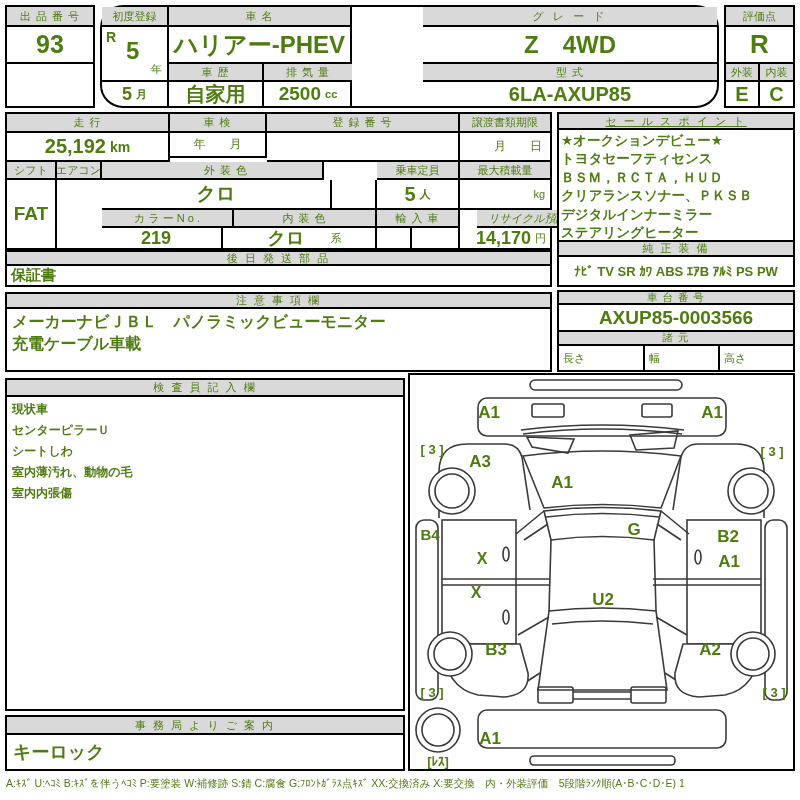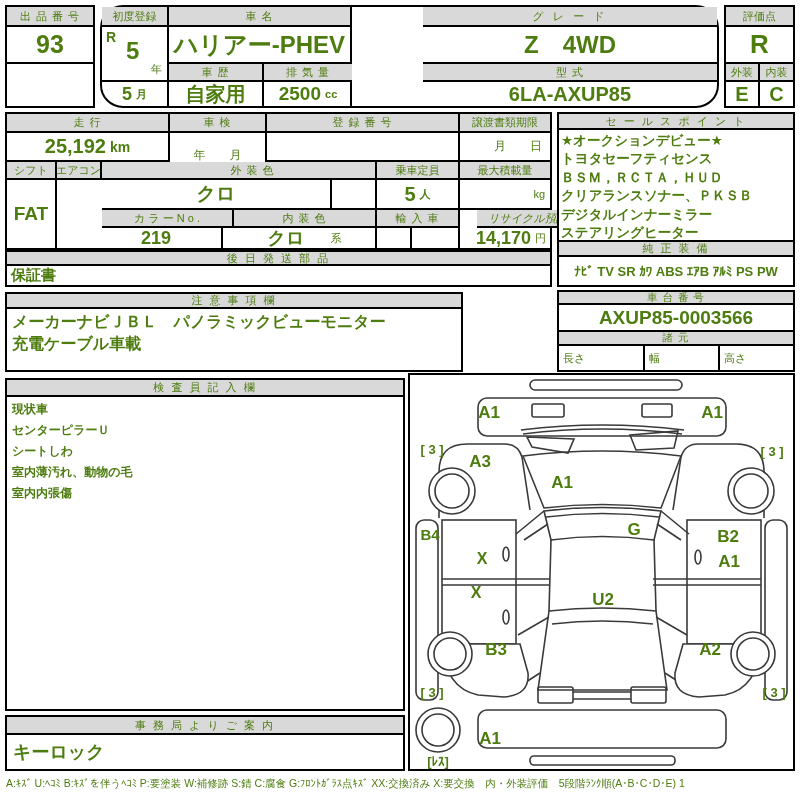--- a/index.html
+++ b/index.html
@@ -76,29 +76,29 @@
   <div class="box" style="left:5px;top:112px;width:547px;height:138px;">
     <div class="hdr abs bb br" style="left:0;top:0;width:163px;height:19px;">走 行</div>
     <div class="hdr abs bb br" style="left:163px;top:0;width:97px;height:19px;">車 検</div>
     <div class="hdr abs bb br" style="left:260px;top:0;width:193px;height:19px;">登 録 番 号</div>
     <div class="hdr abs bb" style="left:453px;top:0;width:90px;height:19px;letter-spacing:0;">譲渡書類期限</div>
 
     <div class="val abs bb br" style="left:0;top:19px;width:163px;height:29px;font-size:20px;">
       <span>25,192</span>
       <span class="unit" style="font-size:14px;">km</span>
     </div>
-    <div class="val abs bb br" style="left:163px;top:19px;width:97px;height:46px;font-size:12px;font-weight:normal;">年　　月</div>
+    <div class="val abs bb br" style="left:163px;top:19px;width:97px;height:25px;font-size:12px;font-weight:normal;">年　　月</div>
     <div class="val abs bb br" style="left:260px;top:19px;width:193px;height:29px;"></div>
     <div class="val abs bb" style="left:453px;top:19px;width:90px;height:29px;font-size:12px;font-weight:normal;justify-content:flex-end;padding-right:8px;">月　　日</div>
 
     <div class="hdr abs bb br" style="left:0;top:48px;width:50px;height:18px;letter-spacing:0;">シフト</div>
     <div class="hdr abs bb br" style="left:50px;top:48px;width:45px;height:18px;letter-spacing:0;">エアコン</div>
     <div class="val abs br" style="left:0;top:66px;width:50px;height:68px;font-size:19px;">FAT</div>
 
-    <div class="hdr abs bb br" style="left:95px;top:48px;width:275px;height:18px;padding-left:28px;">外 装 色</div>
+    <div class="hdr abs bb br" style="left:95px;top:48px;width:222px;height:18px;padding-left:28px;">外 装 色</div>
     <div class="hdr abs bb br" style="left:370px;top:48px;width:83px;height:18px;letter-spacing:0;">乗車定員</div>
     <div class="hdr abs bb" style="left:453px;top:48px;width:90px;height:18px;letter-spacing:0;">最大積載量</div>
 
     <div class="val abs bb br" style="left:95px;top:66px;width:230px;height:30px;font-size:19px;">クロ</div>
     <div class="abs bb br" style="left:325px;top:66px;width:45px;height:30px;"></div>
     <div class="val abs bb br" style="left:370px;top:66px;width:83px;height:30px;font-size:20px;">
       <span>5</span>
       <span class="unit">人</span>
     </div>
     <div class="val abs bb" style="left:453px;top:66px;width:90px;height:30px;font-size:11px;font-weight:normal;justify-content:flex-end;padding-right:5px;">kg</div>
@@ -120,32 +120,32 @@
       <span class="unit" style="font-weight:normal;">円</span>
     </div>
   </div>
 
   <div class="box" style="left:5px;top:250px;width:547px;height:37px;">
     <div class="hdr abs bb" style="left:0;top:0;width:100%;height:14px;letter-spacing:2px;">後 日 発 送 部 品</div>
     <div class="abs" style="left:4px;top:14px;width:99%;height:19px;font-weight:bold;font-size:15px;display:flex;align-items:center;text-align:right;">保証書</div>
   </div>
 
   <div class="box" style="left:557px;top:112px;width:238px;height:175px;">
-    <div class="hdr abs bb" style="left:0;top:0;width:100%;height:16px;letter-spacing:2px;">セ ー ル ス ポ イ ン ト</div>
+    <div class="hdr abs bb" style="left:0;top:0;width:100%;height:16px;letter-spacing:2px;text-decoration:underline;">セ ー ル ス ポ イ ン ト</div>
     <div class="abs pre" style="left:2px;top:18px;width:230px;height:108px;font-weight:bold;font-size:13.5px;line-height:18.4px;">★オークションデビュー★
 トヨタセーフティセンス
 ＢＳＭ，ＲＣＴＡ，ＨＵＤ
 クリアランスソナー、ＰＫＳＢ
 デジタルインナーミラー
 ステアリングヒーター</div>
     <div class="hdr abs bt bb" style="left:0;top:126px;width:100%;height:17px;letter-spacing:2px;">純 正 装 備</div>
     <div class="val abs" style="left:0;top:143px;width:100%;height:28px;font-size:13px;">ﾅﾋﾞ TV SR ｶﾜ ABS ｴｱB ｱﾙﾐ PS PW</div>
   </div>
 
-  <div class="box" style="left:5px;top:292px;width:458px;height:80px;padding-left:28px;">
+  <div class="box" style="left:5px;top:292px;width:547px;height:80px;padding-left:28px;">
     <div class="hdr abs bb" style="left:0;top:0;width:100%;height:15px;letter-spacing:2px;">注 意 事 項 欄</div>
     <div class="abs pre" style="left:5px;top:17px;width:535px;height:57px;font-weight:bold;font-size:16px;line-height:22px;">メーカーナビＪＢＬ　パノラミックビューモニター
 充電ケーブル車載</div>
   </div>
 
   <div class="box" style="left:557px;top:290px;width:238px;height:82px;">
     <div class="hdr abs bb" style="left:0;top:0;width:100%;height:13px;font-size:10.5px;">車 台 番 号</div>
     <div class="val abs bb" style="left:0;top:13px;width:100%;height:27px;font-size:19px;">AXUP85-0003566</div>
     <div class="hdr abs bb" style="left:0;top:40px;width:100%;height:14px;font-size:10.5px;">諸 元</div>
     <div class="abs br" style="left:0;top:54px;width:86px;height:24px;font-size:11px;display:flex;align-items:center;padding-left:4px;">長さ</div>

